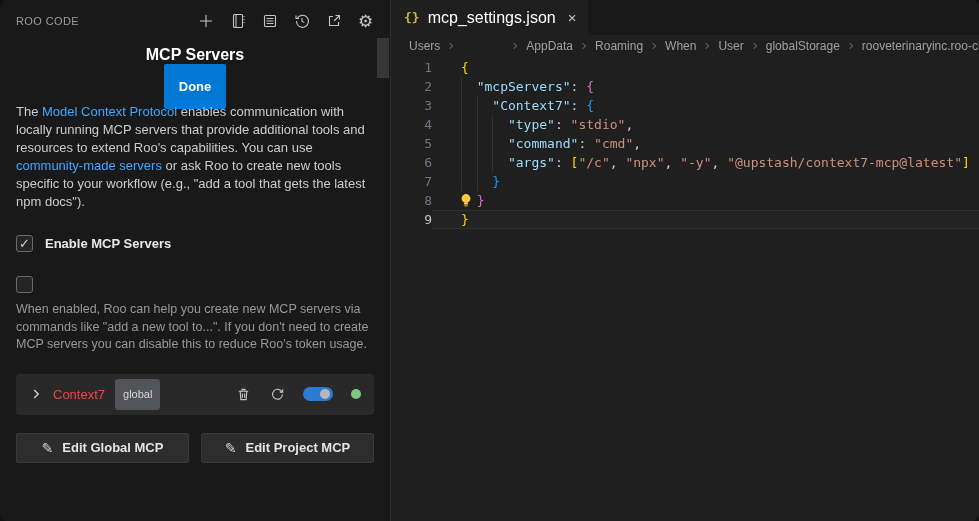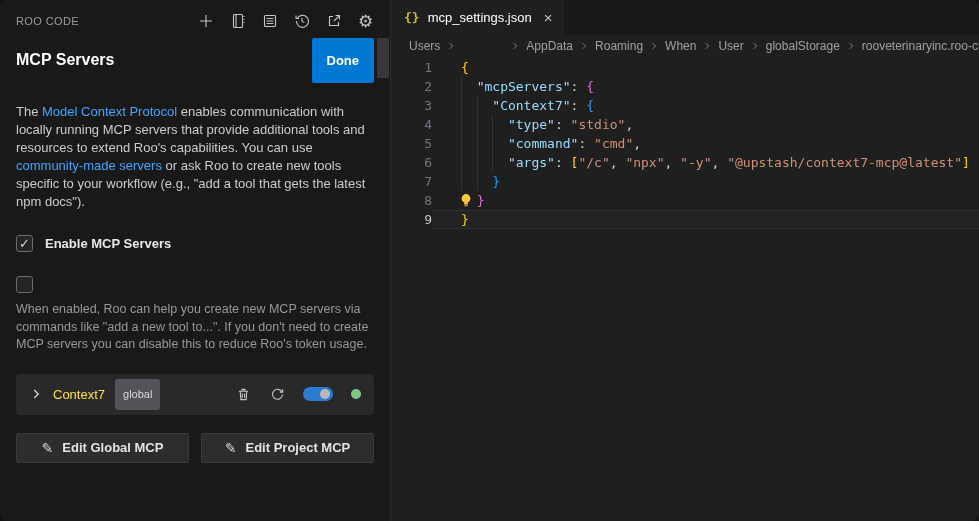--- a/index.html
+++ b/index.html
@@ -17,21 +17,21 @@
   .panel-scrollbar {
     position:absolute; right:1px; top:38px; width:12px; height:40px;
     background:rgba(121,121,121,0.32);
   }
   .brand-row { display:flex; align-items:center; justify-content:space-between; height:22px; }
   .brand { font-size:11px; color:#9d9d9d; letter-spacing:.4px; }
   .toolbar { display:flex; align-items:center; gap:15px; }
   .tb-icon { width:17px; height:17px; display:flex; align-items:center; justify-content:center; color:#c5c5c5; cursor:pointer; }
   .tb-icon svg { width:16px; height:16px; stroke:#c5c5c5; fill:none; stroke-width:1.1; }
   .gear-glyph { font-size:17px; line-height:17px; color:#c5c5c5; }
-  .title-row { display:flex; align-items:center; justify-content:space-between; margin-top:14px; height:28px; }
+  .title-row { display:flex; align-items:center; justify-content:space-between; margin-top:14px; height:28px;flex-direction:column; }
   .page-title { font-size:16px; font-weight:bold; color:#ffffff; }
   .done-btn {
     background:var(--accent); color:#ffffff; border:none; border-radius:2px;
     font-size:13px; font-weight:bold; padding:15px 15px; cursor:pointer;
     font-family:"Liberation Sans", sans-serif;
   }
   .intro { margin-top:29px; line-height:18px; color:#cccccc; width:360px; }
   .intro a { color:var(--link); text-decoration:none; cursor:pointer; }
   .setting { margin-top:24px; }
   .setting-head { display:flex; align-items:center; gap:12px; }
@@ -42,21 +42,21 @@
   }
   .checkbox .check { visibility:hidden; }
   .checkbox.checked .check { visibility:visible; }
   .setting-label { font-weight:bold; color:#e8e8e8; }
   .setting-desc { margin-top:8px; color:#989898; font-size:12.5px; line-height:17.5px; width:356px; }
   .server-row {
     margin-top:20px; height:41px; background:#292929; border-radius:4px;
     display:flex; align-items:center; padding:0 13px; gap:10px;
   }
   .chev svg { width:14px; height:14px; stroke:#cfcfcf; fill:none; stroke-width:1.6; display:block; }
-  .server-name { color:#fde047; }
+  .server-name { color:#ef4444; }
   .scope-badge {
     background:#53535a; color:#d8d8d8; font-size:11px; border-radius:3px;
     padding:9px 8px; line-height:13px;
   }
   .server-actions { margin-left:auto; display:flex; align-items:center; gap:18px; }
   .act-icon { width:16px; height:16px; display:flex; align-items:center; justify-content:center; cursor:pointer; }
   .act-icon svg { width:15px; height:15px; stroke:#c5c5c5; fill:none; stroke-width:1.2; }
   .toggle {
     width:30px; height:14px; border-radius:8px; background:#3a3a3a; position:relative; cursor:pointer;
   }
@@ -75,21 +75,21 @@
   }
   .pencil { font-size:14px; font-weight:normal; color:#d8d8d8; }
   
   .editor { position:absolute; left:392px; top:0; width:587px; height:521px; background:#1f1f1f; }
   .tab-bar { height:35px; background:#181818; display:flex; }
   .tab {
     height:35px; background:#1f1f1f; display:flex; align-items:center; gap:8px;
     padding:0 12px; cursor:pointer;
   }
   .json-glyph { font-family:"DejaVu Sans Mono", monospace; font-weight:bold; color:#cbb748; font-size:13px; }
-  .tab-label { color:#ffffff; font-size:13px; }
+  .tab-label { color:#ffffff; font-size:16px; }
   .tab-close { color:#c5c5c5; font-size:15px; margin-left:4px; cursor:pointer; }
   .breadcrumbs {
     height:22px; display:flex; align-items:center; padding-left:17px;
     color:#a0a0a0; font-size:12px; white-space:nowrap; overflow:hidden;
   }
   .crumb { cursor:pointer; }
   .crumb.blank { display:inline-block; min-width:42px; }
   .crumb-sep { margin:0 6px; color:#8a8a8a; font-size:12px; }
   .crumb-sep svg { width:10px; height:10px; stroke:#8a8a8a; fill:none; stroke-width:1.4; vertical-align:-1px; }
   .code-area {

